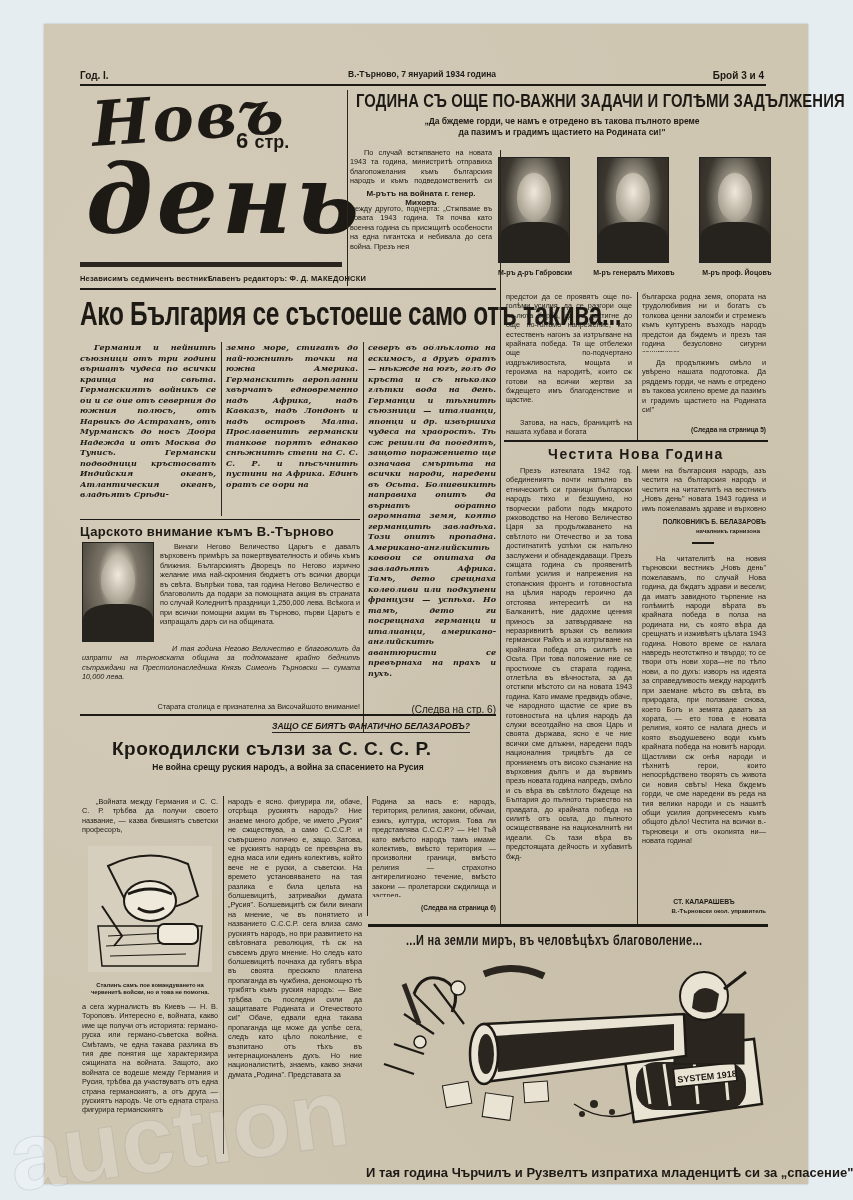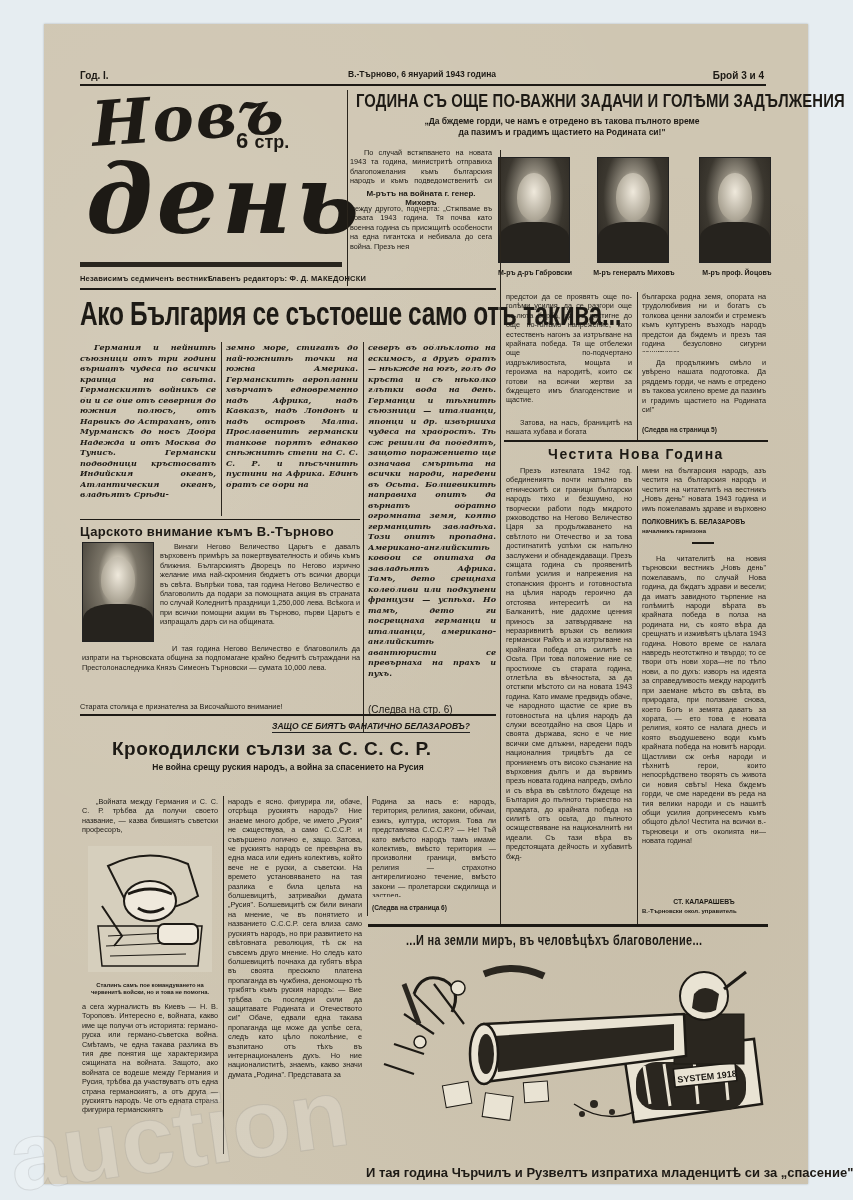--- a/index.html
+++ b/index.html
@@ -38,30 +38,30 @@
   .vrule { position: absolute; width: 1px; background: #2a251d; }
 
   .photo { position: absolute; border: 1px solid #222; overflow: hidden;
     background: radial-gradient(ellipse at 50% 38%, #d8d2c3 0 18%, #8d877a 30%, #3b372f 60%, #2a2620 100%); }
   .photo .face { position: absolute; left: 26%; top: 14%; width: 48%; height: 46%; border-radius: 50% 50% 45% 45%; background: radial-gradient(ellipse at 50% 40%, #efe9dc, #a8a191 75%); }
   .photo .body { position: absolute; left: 0; right: 0; bottom: 0; height: 38%; background: #26231e; border-radius: 40% 40% 0 0; }
   .caption { font-size: 7px; font-weight: bold; text-align: center; }
 
   .cartoon { position: absolute; }
   .center { text-align: center; }
-  .right { text-align: left; }
+  .right { text-align: right; }
   .watermark { position: absolute; font-family: "Liberation Sans", sans-serif; font-weight: bold; color: rgba(255,255,255,0.18); -webkit-text-stroke: 1px rgba(120,120,120,0.18); }
 </style>
 </head>
 <body>
 
 <div class="paper">
 
   <div class="abs topline" style="left:36px; top:46px;">Год. I.</div>
-  <div class="abs topline" style="left:304px; top:45px; font-size:8.5px;">В.-Търново, 6 януарий 1943 година</div>
+  <div class="abs topline" style="left:304px; top:45px; font-size:8.5px;">В.-Търново, 7 януарий 1934 година</div>
   <div class="abs topline" style="right:44px; top:46px;">Брой 3 и 4</div>
   <div class="rule" style="left:36px; top:60px; width:686px; height:2px;"></div>
 
   <div class="abs mast-novy" style="left:50px; top:70px;">Новъ</div>
   <div class="abs mast-pages" style="left:192px; top:104px;">
     <span>6</span>
     <small>стр.</small>
   </div>
   <div class="abs mast-den" style="left:42px; top:128px;">день</div>
   <div class="rule" style="left:36px; top:238px; width:262px; height:5px; background:#2a261f;"></div>
@@ -154,21 +154,21 @@
 
   <div class="rule" style="left:36px; top:495px; width:280px; height:1px;"></div>
   <div class="abs" style="left:36px; top:500px; font-size:13px; font-weight:bold; letter-spacing:0.3px;">Царското внимание къмъ В.-Търново</div>
   <div class="photo" style="left:38px; top:518px; width:72px; height:100px; background: radial-gradient(ellipse at 50% 35%, #cbc4b4 0 22%, #7a7467 40%, #3a362e 100%);">
       <div class="face"></div>
       <div class="body"></div>
     </div>
   <div class="col-text abs" style="left:116px; top:518px; width:200px; height:100px;">
       <p>Винаги Негово Величество Царьтъ е давалъ върховенъ примѣръ за пожертвувателность и обичь къмъ ближния. Българскиятъ Дворецъ по Негово изрично желание има най-скромния бюджетъ отъ всички дворци въ свѣта. Въпрѣки това, тая година Негово Величество е благоволилъ да подари за помощната акция въ страната по случай Коледнитѣ праздници 1,250,000 лева. Всѣкога и при всички помощни акции въ Търново, първи Царьтъ е изпращалъ даръ си на общината.</p>
     </div>
-  <div class="col-text abs" style="left:38px; top:620px; width:278px; height:46px;">
+  <div class="col-text abs" style="left:38px; top:620px; width:278px; height:46px;font-style:italic;">
       <p style="text-indent:90px">И тая година Негово Величество е благоволилъ да изпрати на търновската община за подпомагане крайно беднитѣ сътраждани на Престолонаследника Князъ Симеонъ Търновски — сумата 10,000 лева.</p>
     </div>
   <div class="abs right" style="left:36px; top:678px; width:280px; font-size:7.3px;">Старата столица е признателна за Височайшото внимание!</div>
 
   <div class="rule" style="left:36px; top:690px; width:416px; height:2px;"></div>
 
   <div class="abs" style="left:228px; top:697px; font-size:8.5px; font-style:italic; font-weight:bold; border-bottom:1px solid #222; padding-bottom:1px;">ЗАЩО СЕ БИЯТЪ ФАНАТИЧНО БЕЛАЗАРОВЪ?</div>
   <div class="abs center" style="left:36px; top:738px; width:416px; font-size:8.5px; font-weight:bold;">Не война срещу руския народъ, а война за спасението на Русия</div>
   <div class="abs" style="left:68px; top:714px; font-size:19px; font-weight:900; letter-spacing:0.5px;">Крокодилски сълзи за С. С. С. Р.</div>
 

